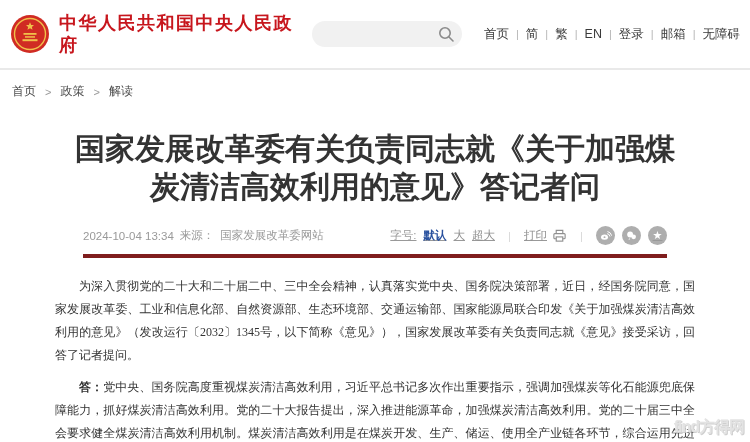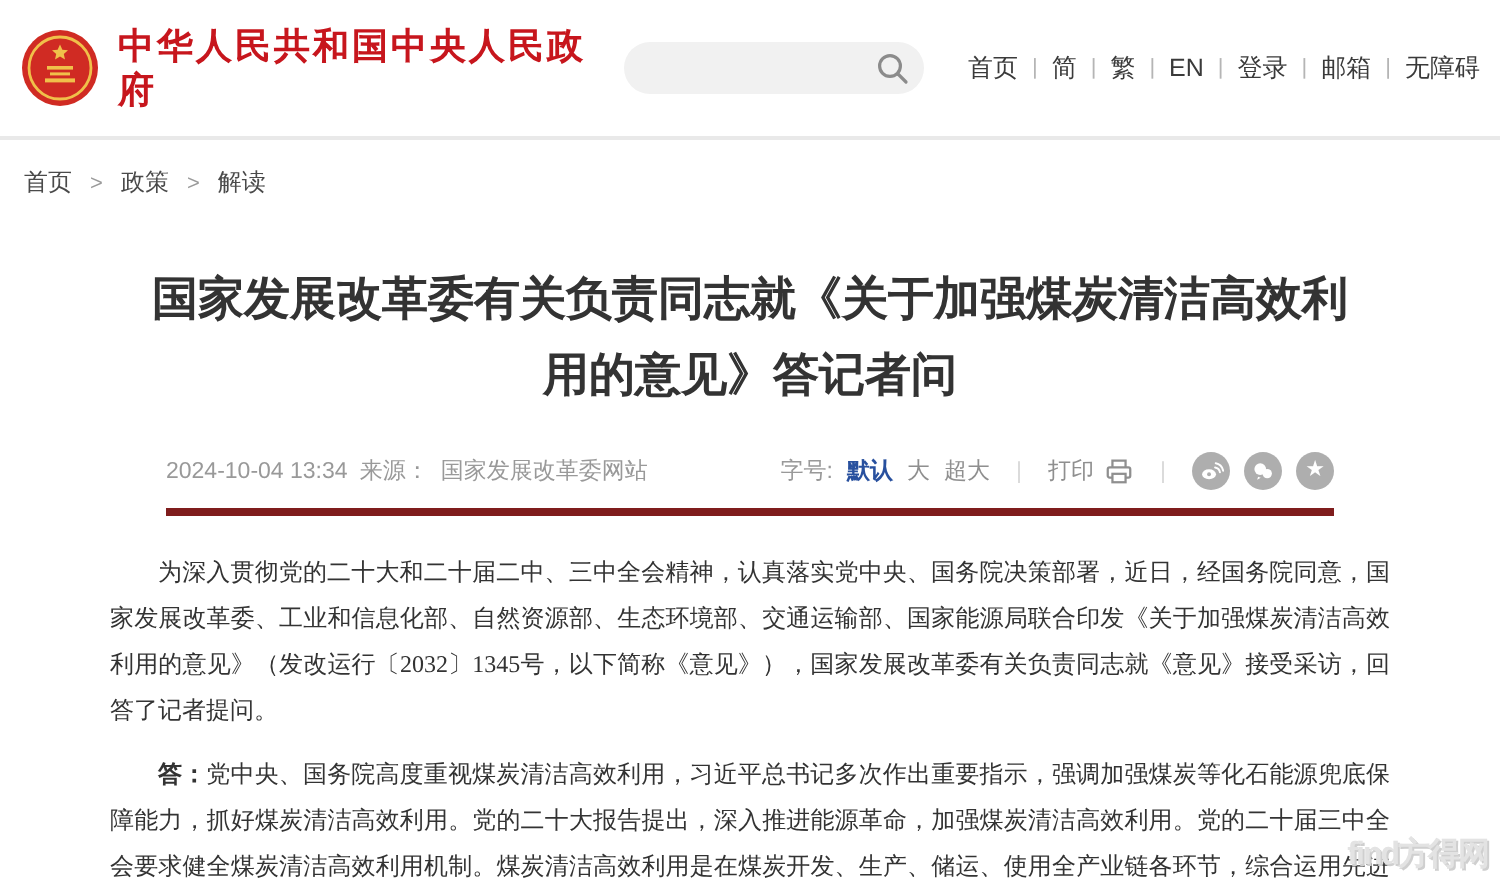--- a/index.html
+++ b/index.html
@@ -71,35 +71,35 @@
     display: flex; align-items: center;
   }
   .crumb { cursor: pointer; }
   .crumb-sep { color: #9a9a9a; margin: 0 9px; font-size: 11px; }
 
   
   .article { padding: 0 55px; }
   .article-title {
     margin: 30px 18px 0;
     text-align: center;
-    font-size: 23px;
+    font-size: 30px;
     line-height: 38px;
     font-weight: bold;
     color: #333;
   }
   .meta-row {
     margin: 20px 28px 0;
     padding-bottom: 9px;
     border-bottom: 4px solid #7f1d1d;
     display: flex; align-items: center;
     font-size: 11.5px;
     color: #999;
   }
   .meta-left { display: flex; align-items: center; gap: 6px; }
-  .meta-right { margin-left: auto; display: flex; align-items: center; gap: 7px; }
+  .meta-right { margin-left: auto; display: flex; align-items: center; gap: 7px; text-decoration: underline; }
   .fs-default { color: #28509e; font-weight: bold; cursor: pointer; text-align: center; }
   .fs-opt { color: #8f8f8f; cursor: pointer; }
   .meta-sep { color: #d9d9d9; margin: 0 6px; }
   .print-group { display: flex; align-items: flex-start; gap: 5px; cursor: pointer; color: #8f8f8f; }
   .share-btn {
     width: 19px; height: 19px; border-radius: 50%;
     background: #aeaeae;
     display: flex; align-items: center; justify-content: center;
     cursor: pointer;
   }

